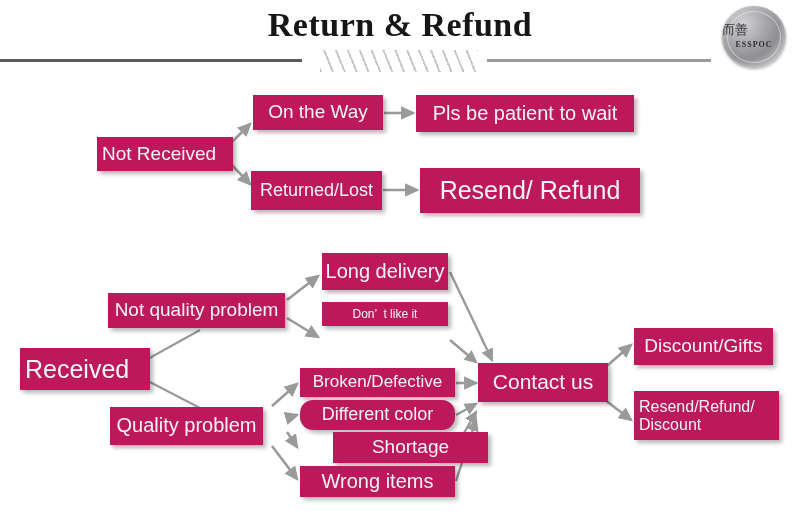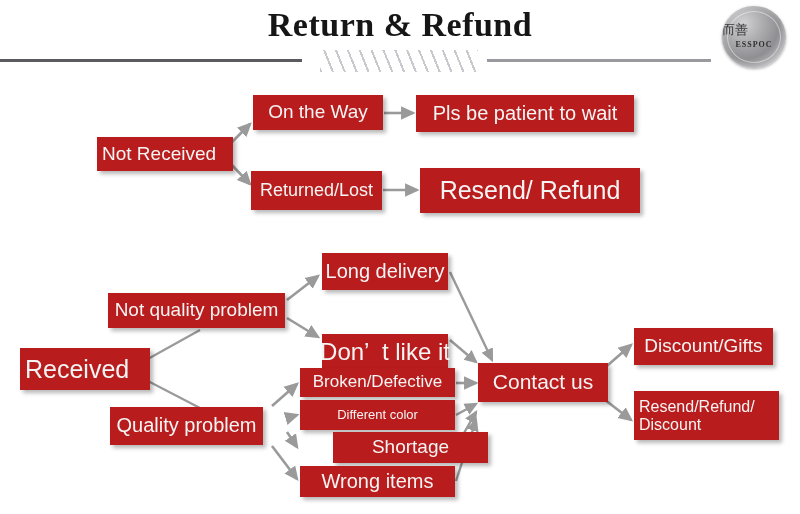--- a/index.html
+++ b/index.html
@@ -59,21 +59,21 @@
   .logo .en{
     position:absolute;left:0;top:34px;width:100%;
     text-align:center;font-size:8px;letter-spacing:1px;
     color:#2e2e30;font-weight:bold;
     font-family:"Liberation Serif", serif;
   }
 
   
   .node{
     position:absolute;
-    background:#b91c1c;
+    background:#be185d;
     color:#f4f4f4;
     display:flex;
     align-items:center;
     justify-content:center;
     box-shadow:3px 3px 4px rgba(0,0,0,.28);
     white-space:pre;
     line-height:1.08;
     text-align:center;
     font-family:"Liberation Sans", sans-serif;
   }
@@ -146,25 +146,25 @@
   <div class="node" style="left:420px;top:168px;width:220px;height:45px;font-size:25px;">Resend/ Refund</div>
 
   <div class="node left" style="left:20px;top:348px;width:125px;height:42px;font-size:25px;">Received</div>
 
   <div class="node" style="left:108px;top:293px;width:177px;height:35px;font-size:19px;">Not quality problem</div>
 
   <div class="node" style="left:110px;top:407px;width:153px;height:38px;font-size:20px;">Quality problem</div>
 
   <div class="node" style="left:322px;top:253px;width:126px;height:37px;font-size:20px;">Long delivery</div>
 
-  <div class="node" style="left:322px;top:334px;width:126px;height:36px;font-size:24px;">Don’  t like it</div>
+  <div class="node" style="left:322px;top:302px;width:126px;height:24px;font-size:12px;">Don’  t like it</div>
 
   <div class="node" style="left:300px;top:368px;width:155px;height:29px;font-size:17px;">Broken/Defective</div>
 
-  <div class="node" style="left:300px;top:400px;width:155px;height:30px;font-size:13px;">Different color</div>
+  <div class="node" style="left:300px;top:400px;width:155px;height:30px;font-size:18px;border-radius:13px;">Different color</div>
 
   <div class="node" style="left:300px;top:432px;width:155px;height:31px;font-size:19px;margin-left:33px;">Shortage</div>
 
   <div class="node" style="left:300px;top:466px;width:155px;height:31px;font-size:20px;">Wrong items</div>
 
   <div class="node" style="left:478px;top:363px;width:130px;height:39px;font-size:21px;">Contact us</div>
 
   <div class="node" style="left:634px;top:328px;width:139px;height:37px;font-size:19px;">Discount/Gifts</div>
 
   <div class="node left" style="left:634px;top:391px;width:140px;height:49px;font-size:16px;text-align:left;">Resend/Refund/

